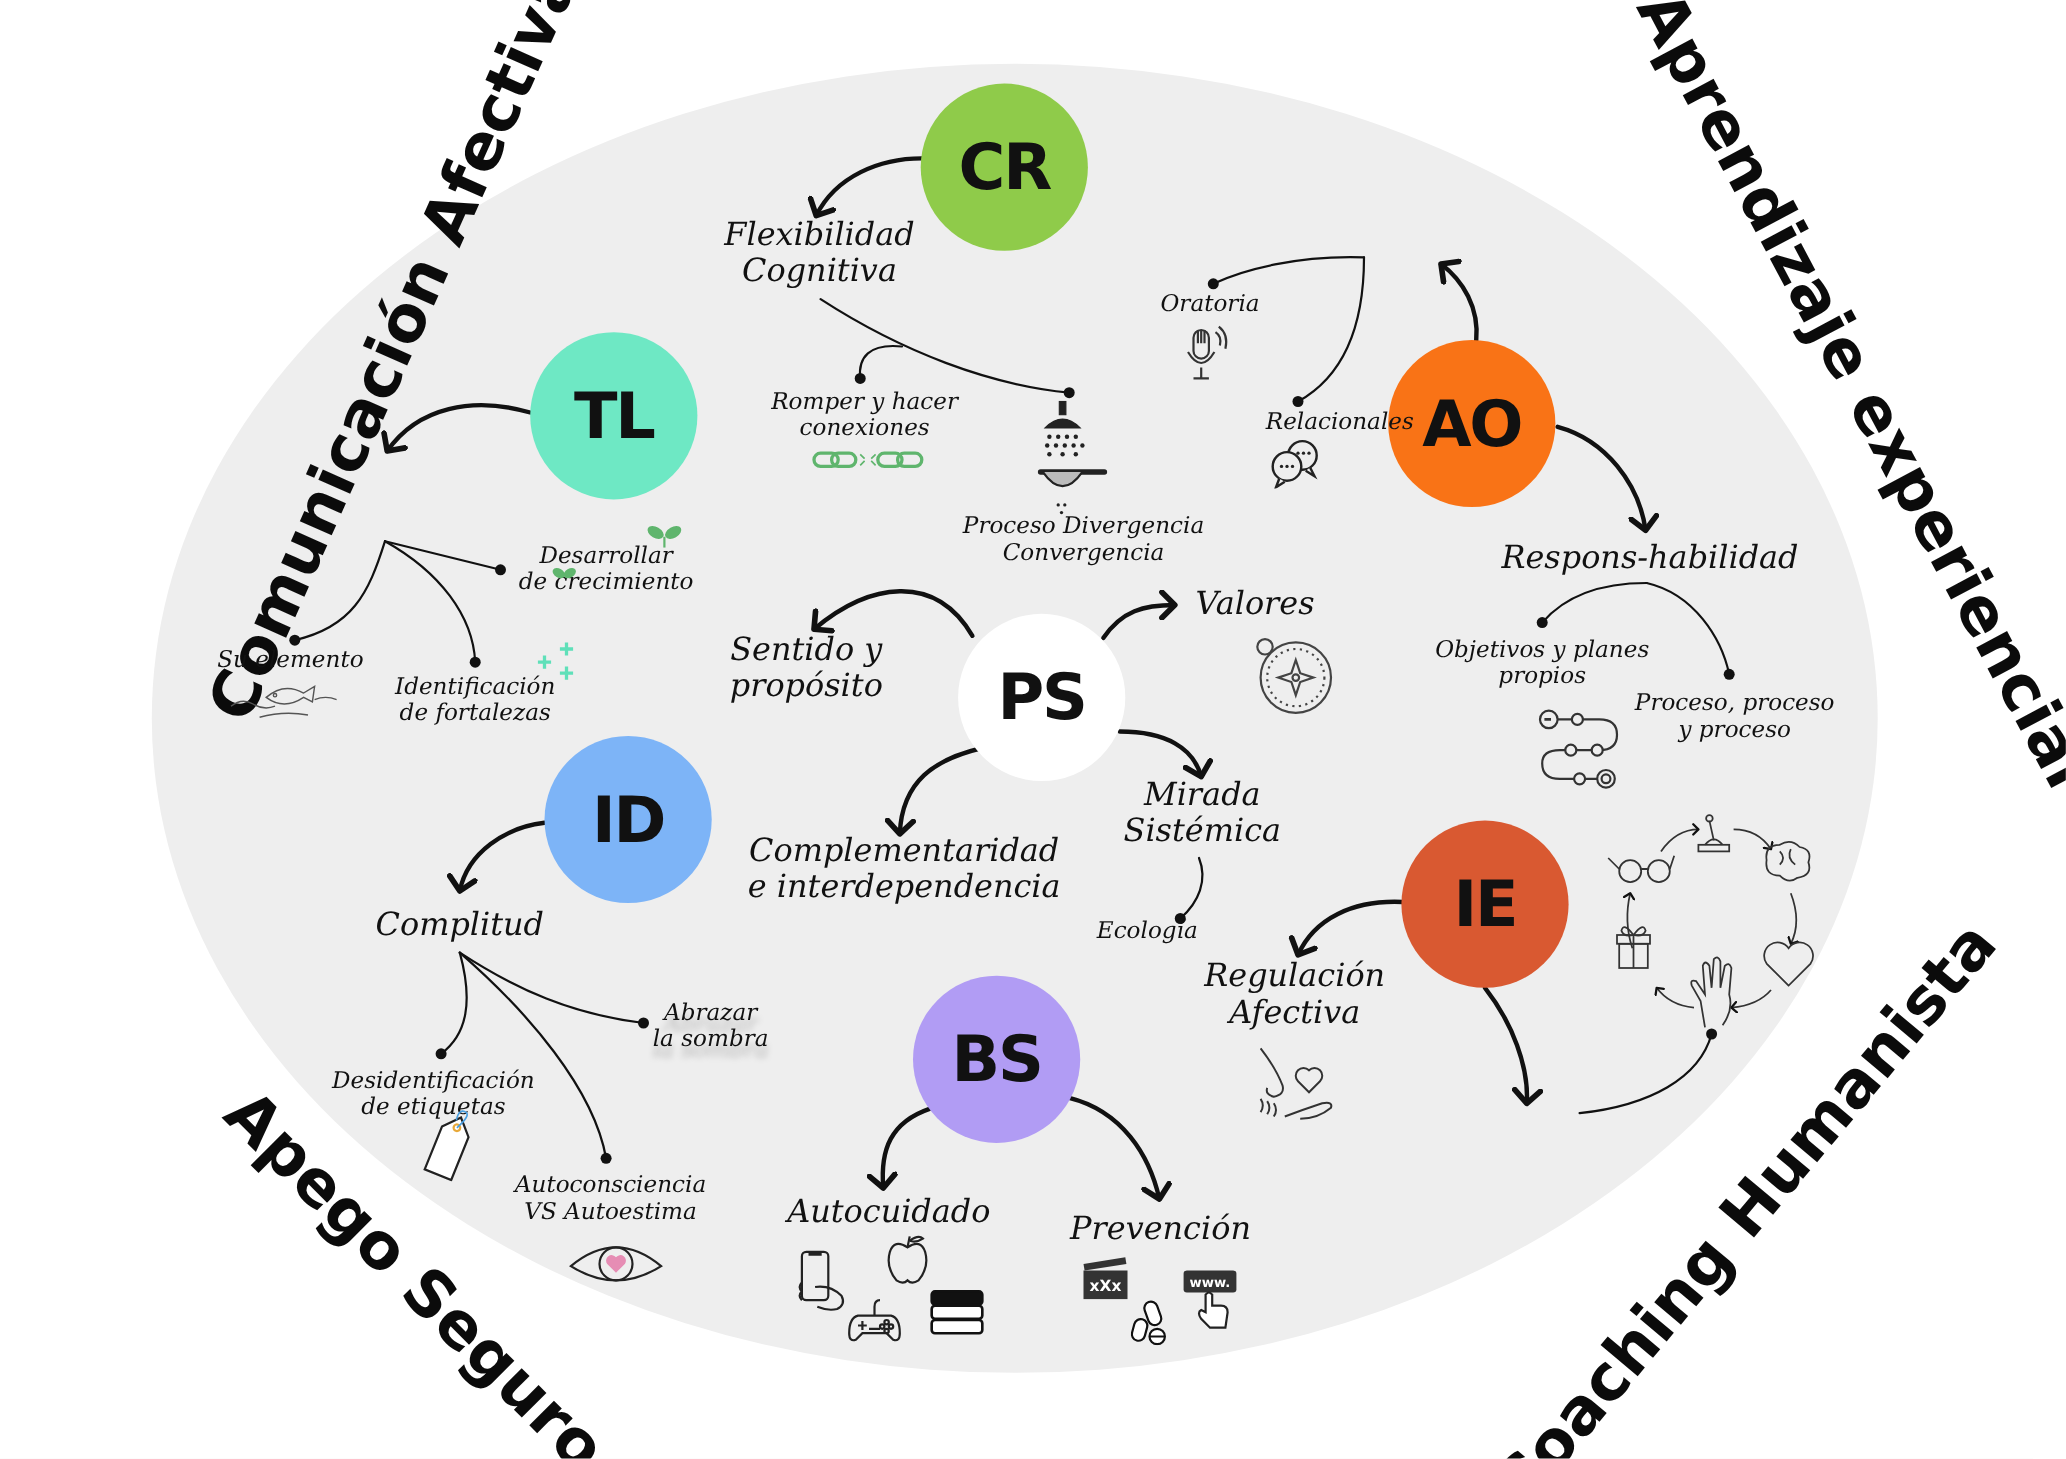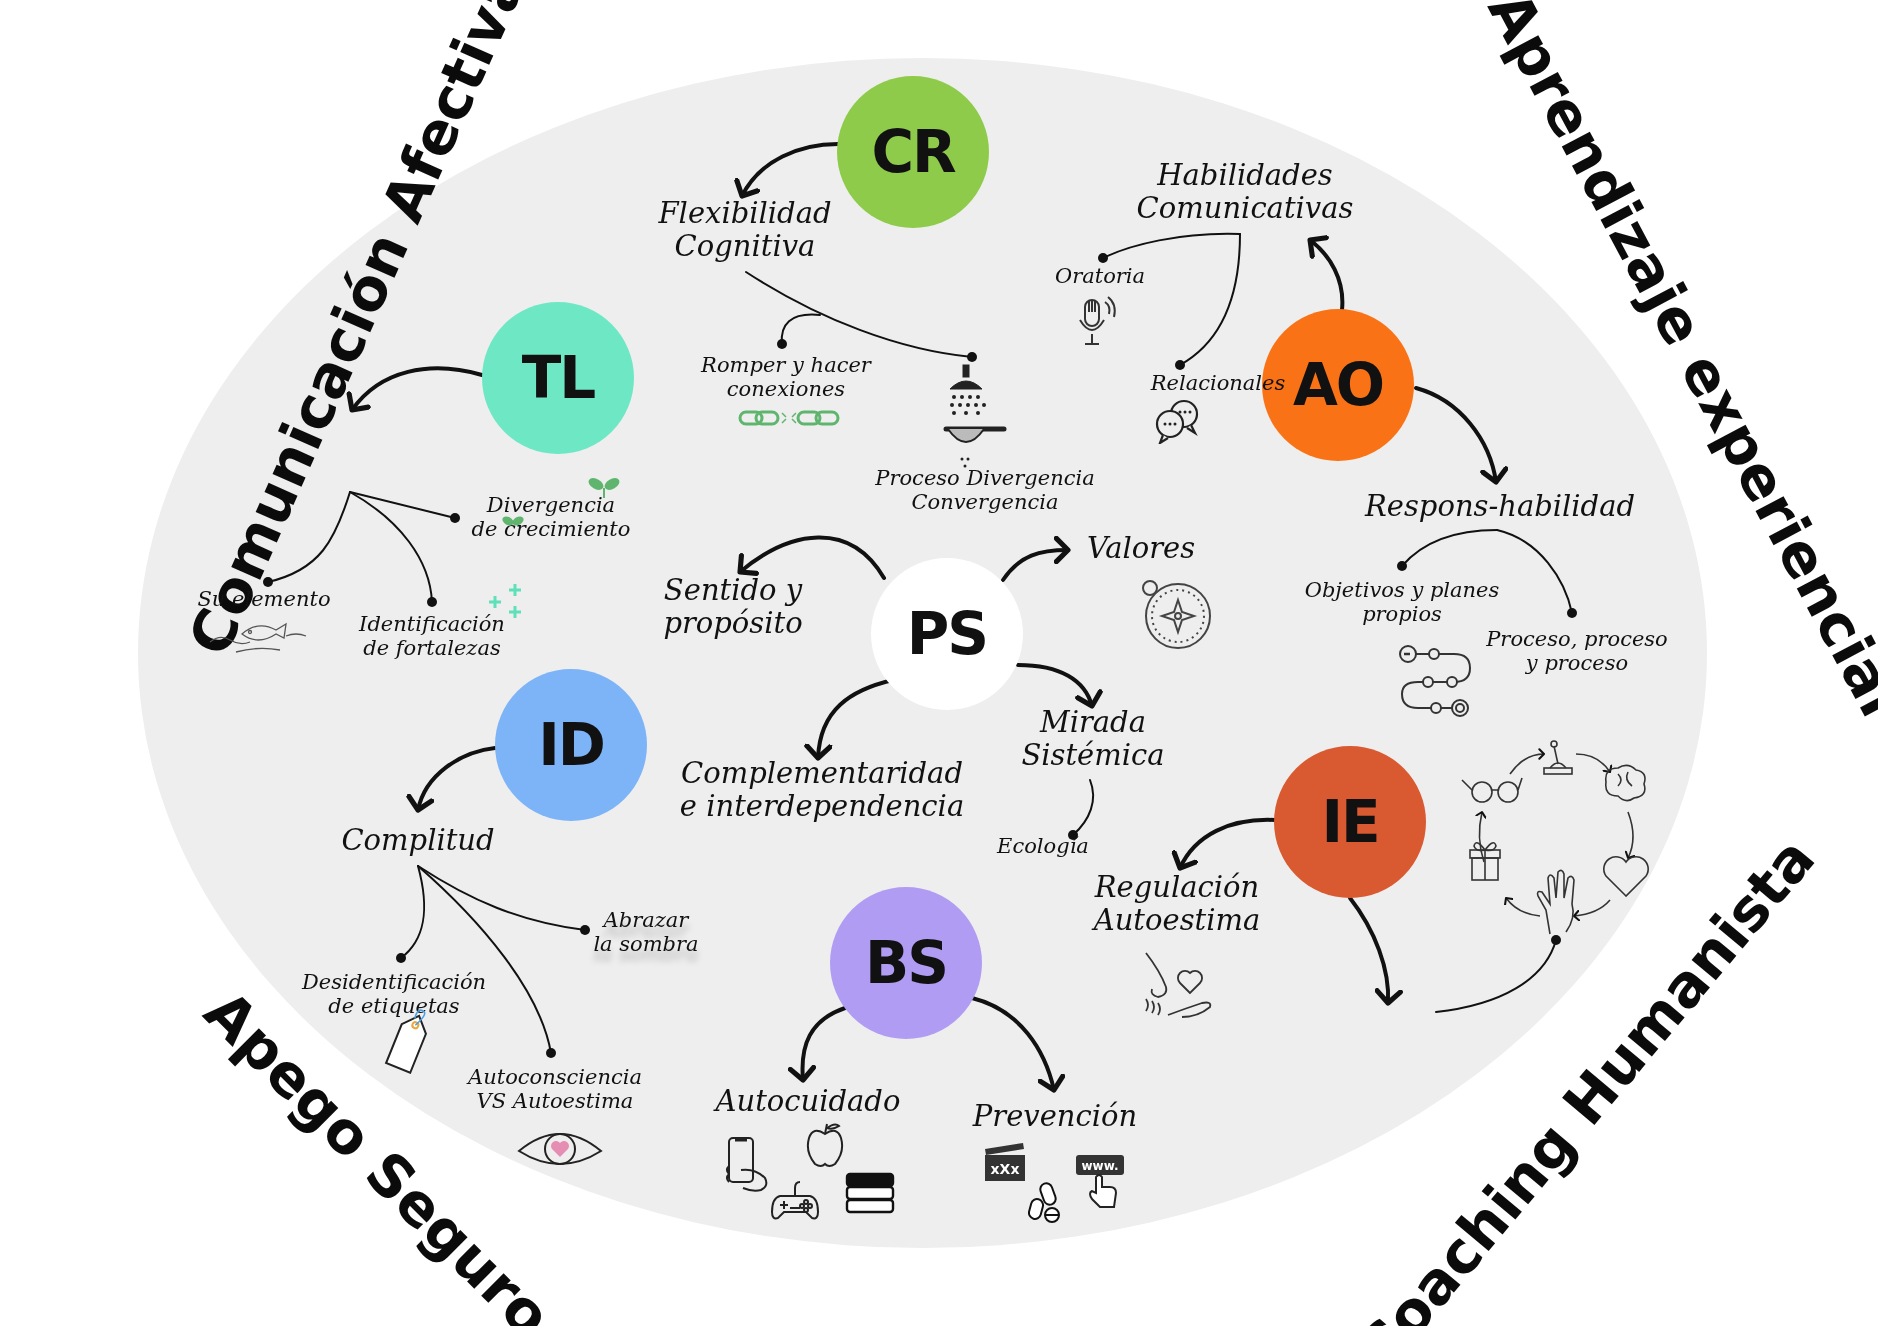--- a/index.html
+++ b/index.html
@@ -103,28 +103,26 @@
   <div class="node" style="left:1350px; top:822px; background:#d95931;">IE</div>
   <div class="node" style="left:906px; top:963px; background:#b19cf4;">BS</div>
 
   <div class="lbl l1" style="left:745px; top:230px;">Flexibilidad
 Cognitiva</div>
   <div class="lbl l2" style="left:786px; top:377px;">Romper y hacer
 conexiones</div>
   <div class="lbl l2" style="left:985px; top:490px;">Proceso Divergencia
 Convergencia</div>
 
-  <div class="lbl l2" style="left:551px; top:517px;">Divergencia
+  <div class="lbl l2" style="left:551px; top:517px;">Desarrollar
 de crecimiento</div>
   <div class="lbl l2" style="left:264px; top:599px;">Su elemento</div>
   <div class="lbl l2" style="left:432px; top:636px;">Identificación
 de fortalezas</div>
 
-  <div class="lbl l1" style="left:1245px; top:192px;">Habilidades
-Comunicativas</div>
   <div class="lbl l2" style="left:1100px; top:276px;">Oratoria</div>
   <div class="lbl l2" style="left:1176px; top:383px;margin-left:42px;">Relacionales</div>
   <div class="lbl l1" style="left:1500px; top:507px;">Respons-habilidad</div>
   <div class="lbl l2" style="left:1402px; top:602px;text-align:center;">Objetivos y planes
 propios</div>
   <div class="lbl l2" style="left:1577px; top:651px;">Proceso, proceso
 y proceso</div>
 
   <div class="lbl l1" style="left:733px; top:607px;">Sentido y
 propósito</div>
@@ -137,21 +135,21 @@
 
   <div class="lbl l1" style="left:418px; top:841px;">Complitud</div>
   <div class="lbl l2" style="left:646px; top:932px; text-shadow:0 10px 6px rgba(0,0,0,0.25);">Abrazar
 la sombra</div>
   <div class="lbl l2" style="left:394px; top:994px;">Desidentificación
 de etiquetas</div>
   <div class="lbl l2" style="left:555px; top:1089px;">Autoconsciencia
 VS Autoestima</div>
 
   <div class="lbl l1" style="left:1177px; top:904px;">Regulación
-Autoestima</div>
+Afectiva</div>
 
   <div class="lbl l1" style="left:808px; top:1102px;">Autocuidado</div>
   <div class="lbl l1" style="left:1055px; top:1117px;">Prevención</div>
 
   <div class="ico" style="left:791px; top:418px;">
     <svg width="106" height="22" viewBox="0 0 106 22">
         <g fill="none" stroke="#5fb56d" stroke-width="3">
       <rect x="2" y="5" width="22" height="12" rx="6"></rect>
           <rect x="18" y="5" width="22" height="12" rx="6"></rect>
       <rect x="60" y="5" width="22" height="12" rx="6"></rect>

